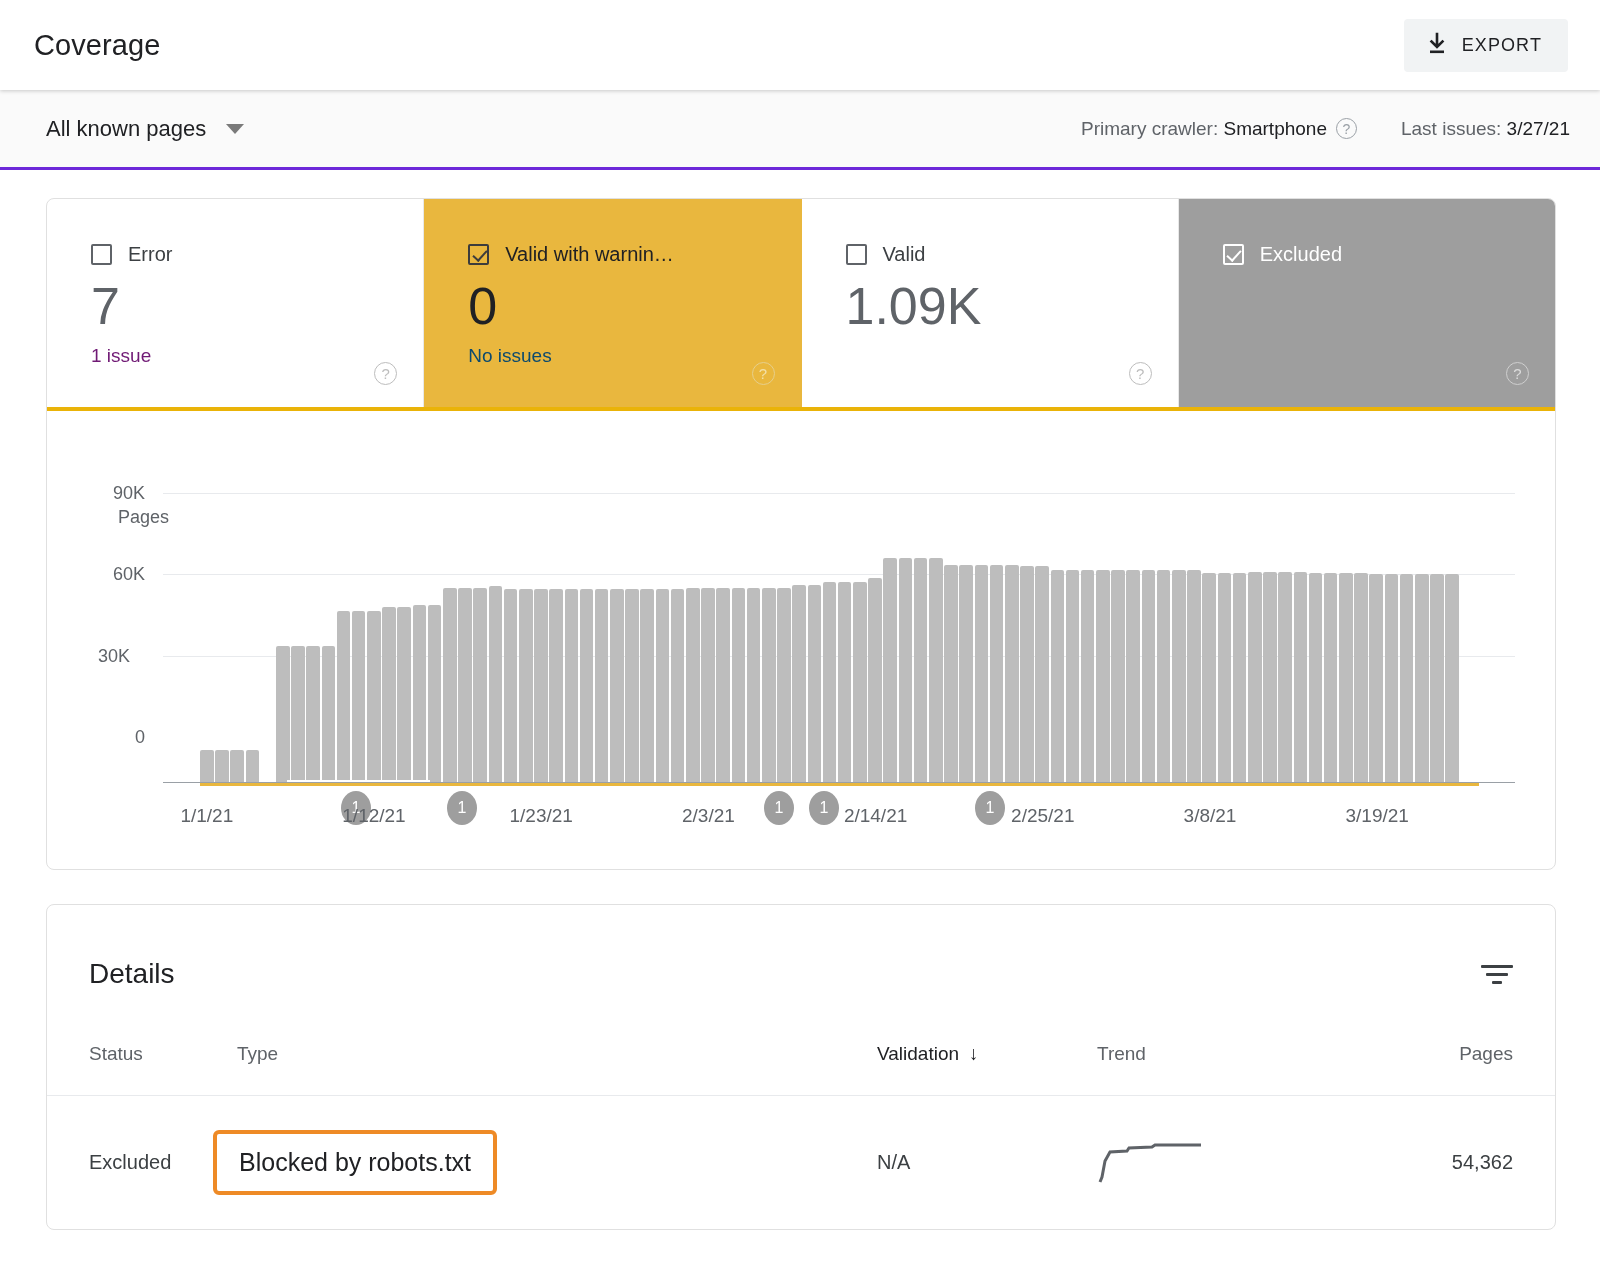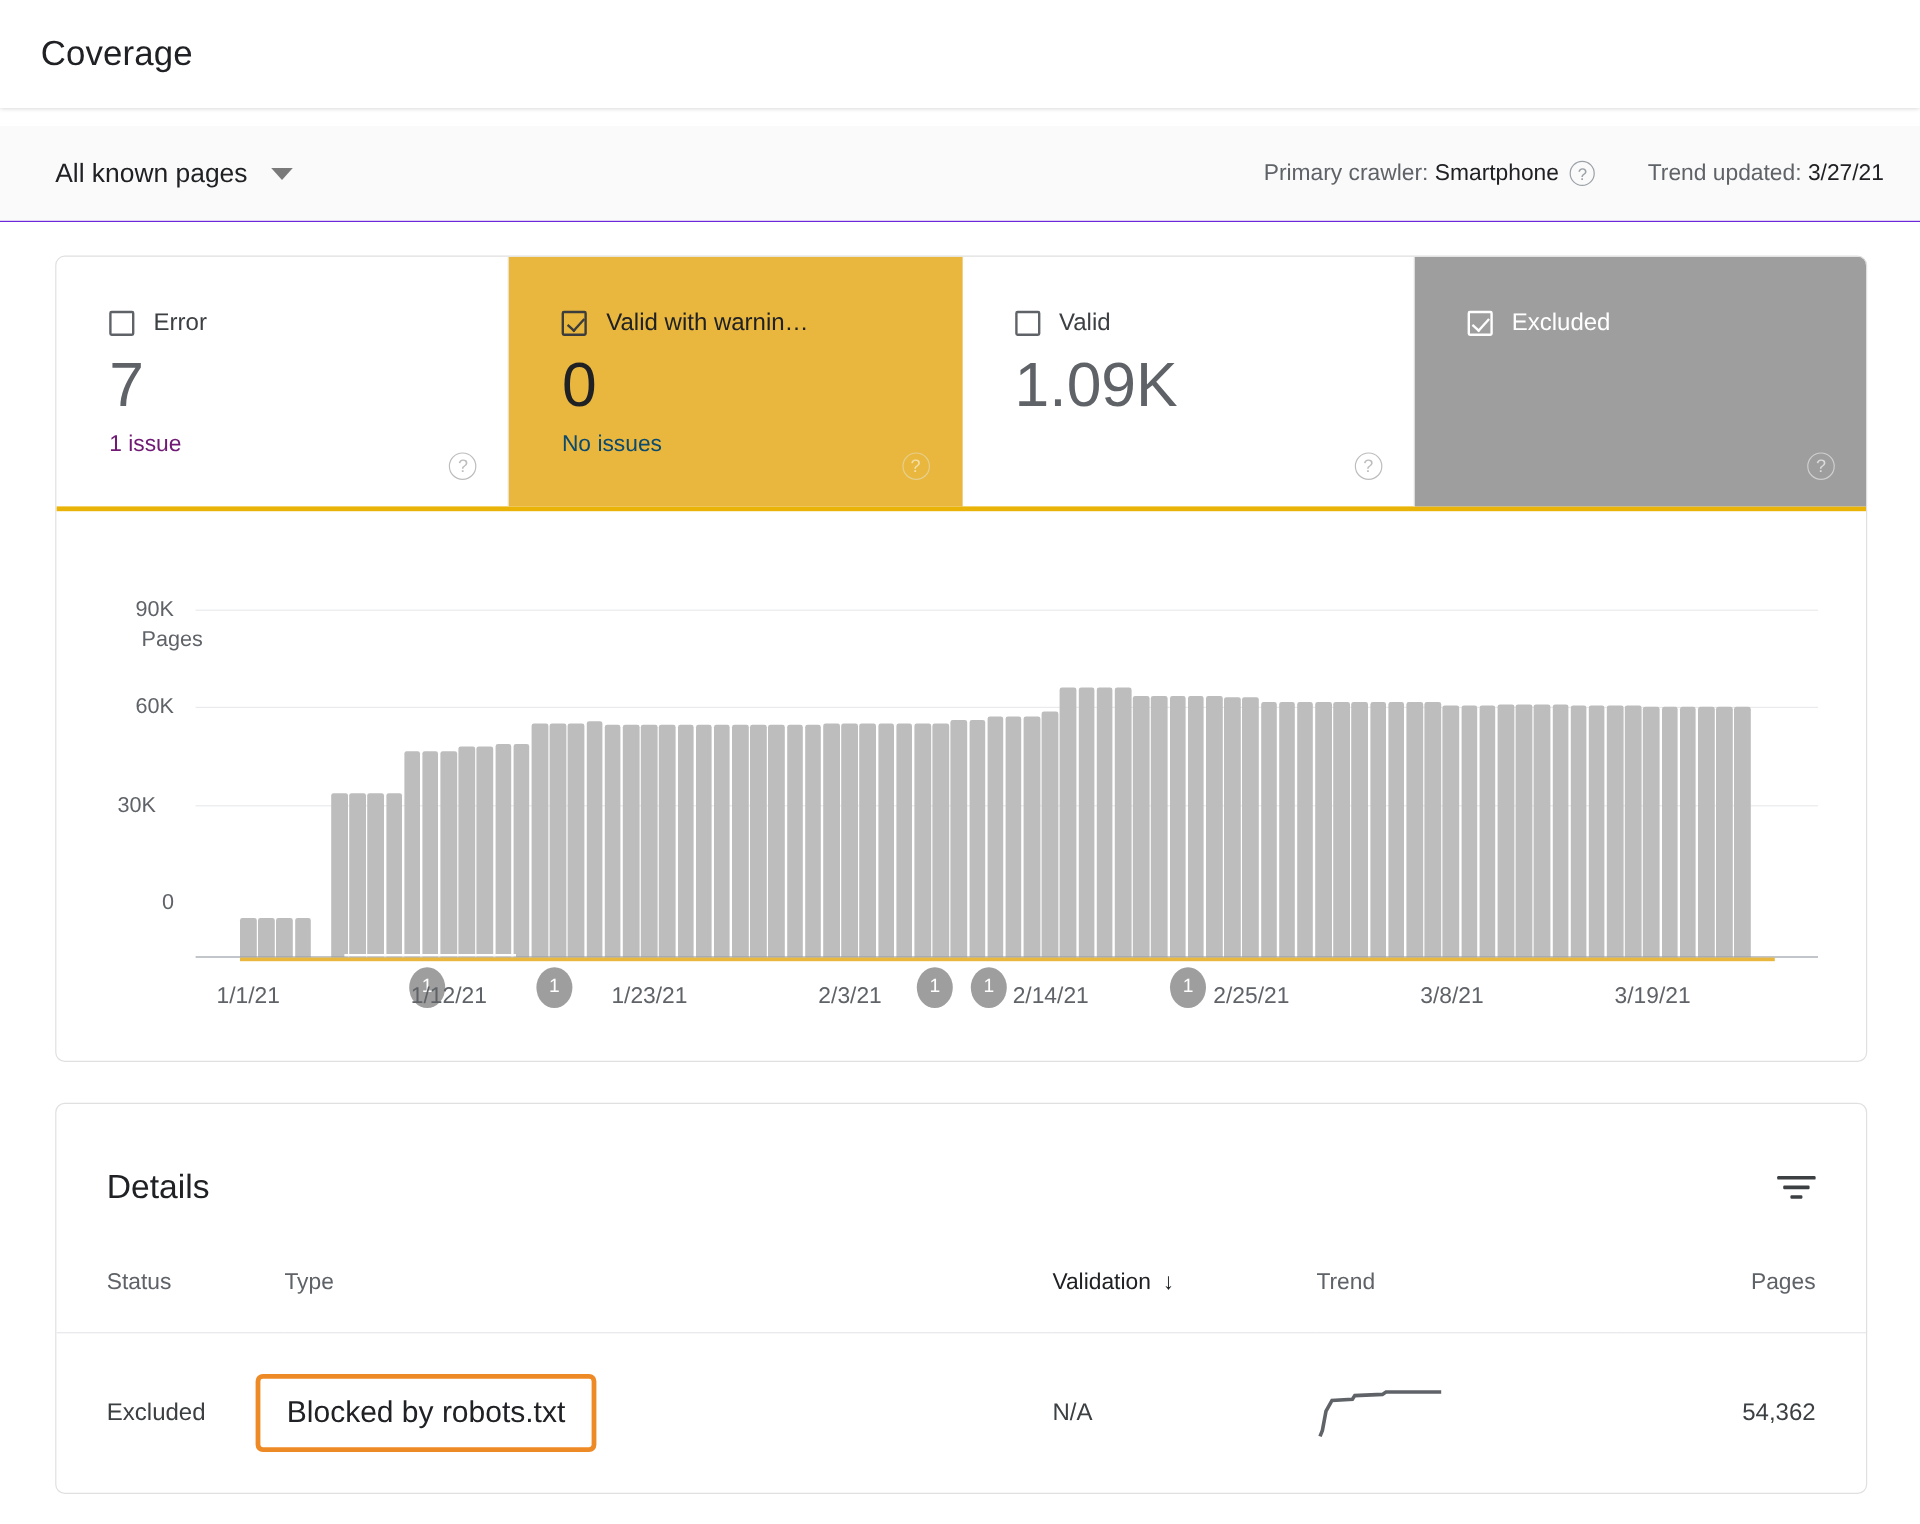--- a/index.html
+++ b/index.html
@@ -41,25 +41,24 @@
     font-size: 18px;
     letter-spacing: 1.1px;
     color: #202124;
     font-weight: 500;
   }
 
   
   .subbar {
     height: 80px;
     background: #fafafa;
-    border-bottom: 1px solid #6d28d9;
+    border-bottom: 3px solid #6d28d9;
     display: flex;
     align-items: center;
     padding: 0 30px 0 46px;
-    margin-top: 15px;
   }
   .filter-select {
     display: flex; align-items: center; gap: 20px;
     cursor: pointer;
   }
   .filter-select-label { font-size: 22px; color: #202124; }
   .caret {
     width: 0; height: 0;
     border-left: 9px solid transparent;
     border-right: 9px solid transparent;
@@ -311,37 +310,46 @@
   }
   .sortarrow { font-size: 19px; margin-left: 10px; }
   .spark { display: block; }
 </style>
 </head>
 <body>
 
 <div class="topbar">
   <div class="page-title">Coverage</div>
   <div class="topbar-spacer"></div>
+  <button class="export-btn">
+    <span>
+      <svg width="22" height="24" viewBox="0 0 22 24" aria-hidden="true">
+        <path d="M11 2 L11 13 M5.5 9.5 L11 15 L16.5 9.5" stroke="#202124" stroke-width="2.6" fill="none" stroke-linecap="square"></path>
+        <rect x="4" y="18.5" width="14" height="2.6" fill="#202124"></rect>
+      </svg>
+    </span>
+    <span class="export-label">EXPORT</span>
+  </button>
 </div>
 
 <div class="subbar">
   <div class="filter-select">
     <span class="filter-select-label">All known pages</span>
     <span class="caret"></span>
   </div>
   <div class="subbar-spacer"></div>
   <div class="meta">
     <span>Primary crawler:</span>
     <span>&nbsp;</span>
     <span class="strong">Smartphone</span>
     <span class="help-circle">?</span>
   </div>
   <div class="meta-gap"></div>
   <div class="meta">
-    <span>Trend updated:</span>
+    <span>Last issues:</span>
     <span>&nbsp;</span>
     <span class="strong">3/27/21</span>
   </div>
 </div>
 
 <div class="main">
 
   <div class="card">
 
     <div class="tiles">

